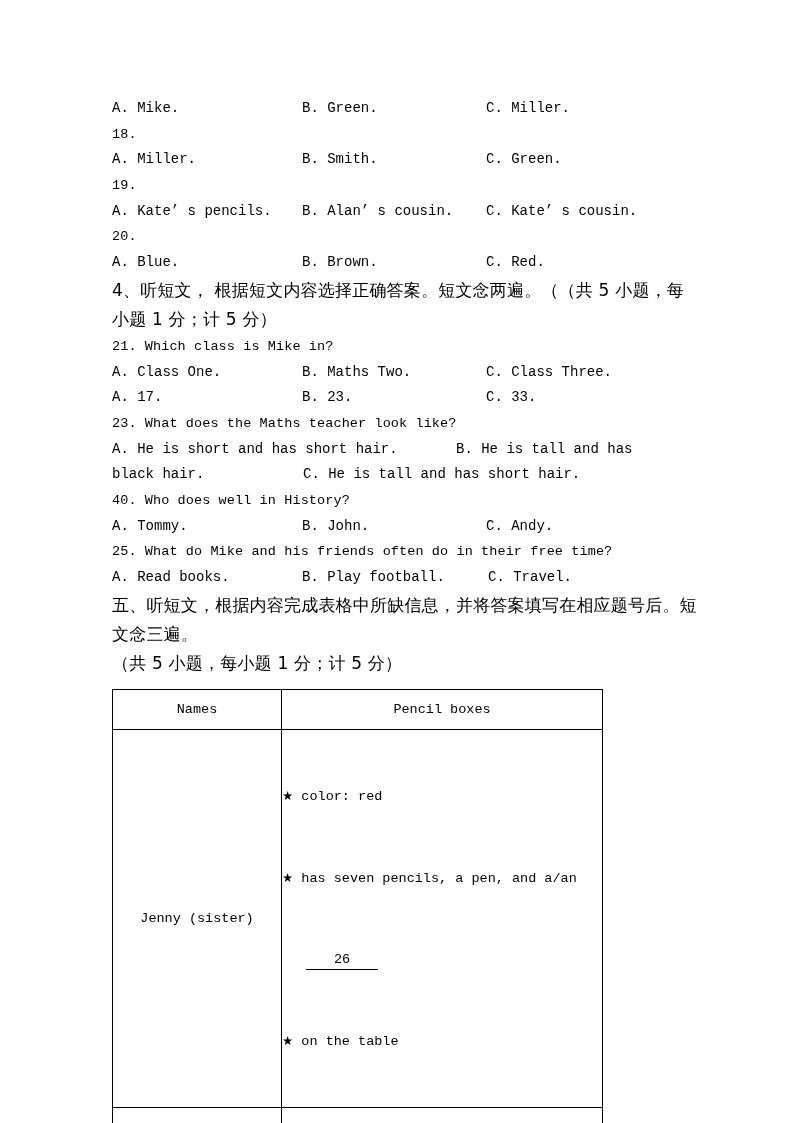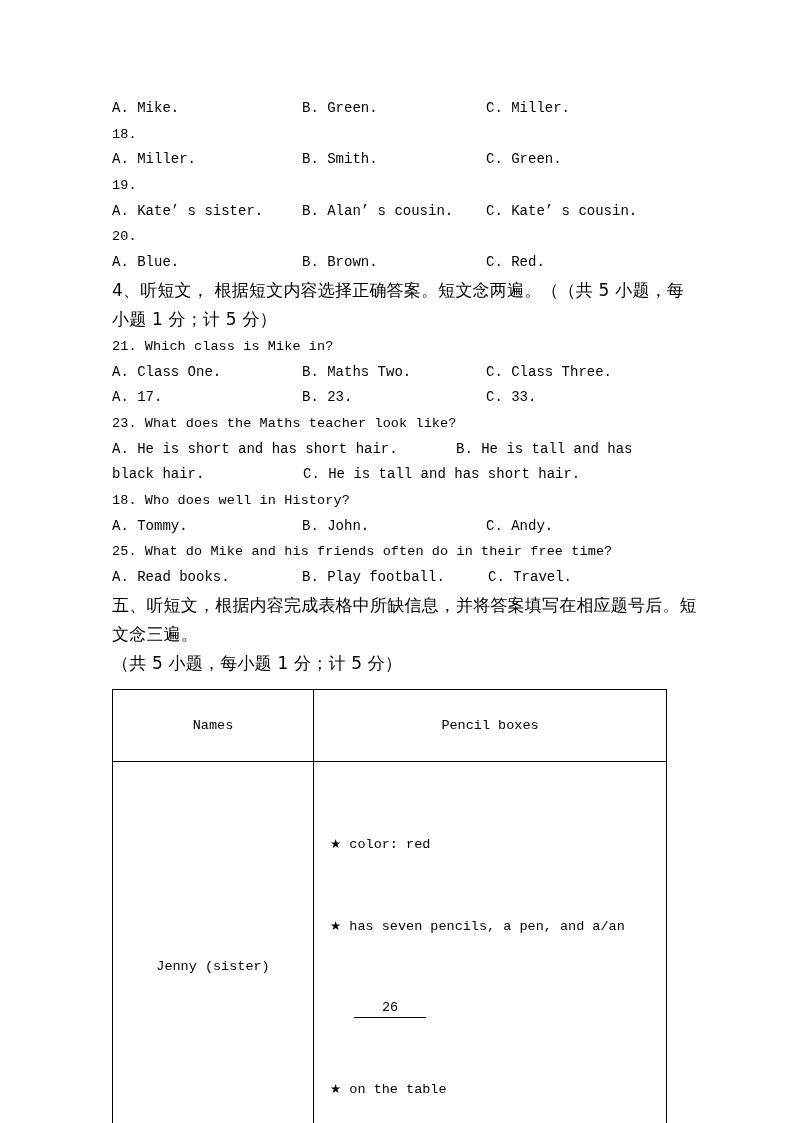--- a/index.html
+++ b/index.html
@@ -54,21 +54,21 @@
   
   table.grid {
     border-collapse: collapse;
     width: 488px;
     margin-top: 11px;
     margin-left: 0px;
     table-layout: fixed;
   }
   table.grid td {
     border: 1.4px solid #000000;
-    padding: 16px;
+    padding: 0;
     vertical-align: middle;
     font-size: 13.5px;
     line-height: 25px;
     white-space: pre;
   }
   td.c-names { width: 168px; text-align: center; }
   td.c-boxes { width: 320px; text-align: center; }
   td.cell-body { text-align: left; padding: 9px 0 9px 14px; }
   td.head { height: 39px; }
   .bullet-line {
@@ -101,21 +101,21 @@
 
   <div class="optrow">
     <span class="opt colA">A. Miller.</span>
     <span class="opt colB">B. Smith.</span>
     <span class="opt colC">C. Green.</span>
   </div>
 
   <div class="line">19.</div>
 
   <div class="optrow">
-    <span class="opt colA">A. Kate’ s sister.</span>
+    <span class="opt colA">A. Kate’ s pencils.</span>
     <span class="opt colB">B. Alan’ s cousin.</span>
     <span class="opt colC">C. Kate’ s cousin.</span>
   </div>
 
   <div class="line">20.</div>
 
   <div class="optrow">
     <span class="opt colA">A. Blue.</span>
     <span class="opt colB">B. Brown.</span>
     <span class="opt colC">C. Red.</span>
@@ -139,21 +139,21 @@
   <div class="line">23. What does the Maths teacher look like?</div>
   <div class="optrow">
     <span class="opt colA">A. He is short and has short hair.</span>
     <span class="opt colB23">B. He is tall and has</span>
   </div>
   <div class="optrow">
     <span class="opt colA">black hair.</span>
     <span class="opt colC23">C. He is tall and has short hair.</span>
   </div>
 
-  <div class="line">18. Who does well in History?</div>
+  <div class="line">40. Who does well in History?</div>
   <div class="optrow">
     <span class="opt colA">A. Tommy.</span>
     <span class="opt colB">B. John.</span>
     <span class="opt colC">C. Andy.</span>
   </div>
 
   <div class="line">25. What do Mike and his friends often do in their free time?</div>
   <div class="optrow">
     <span class="opt colA">A. Read books.</span>
     <span class="opt colB">B. Play football.</span>

